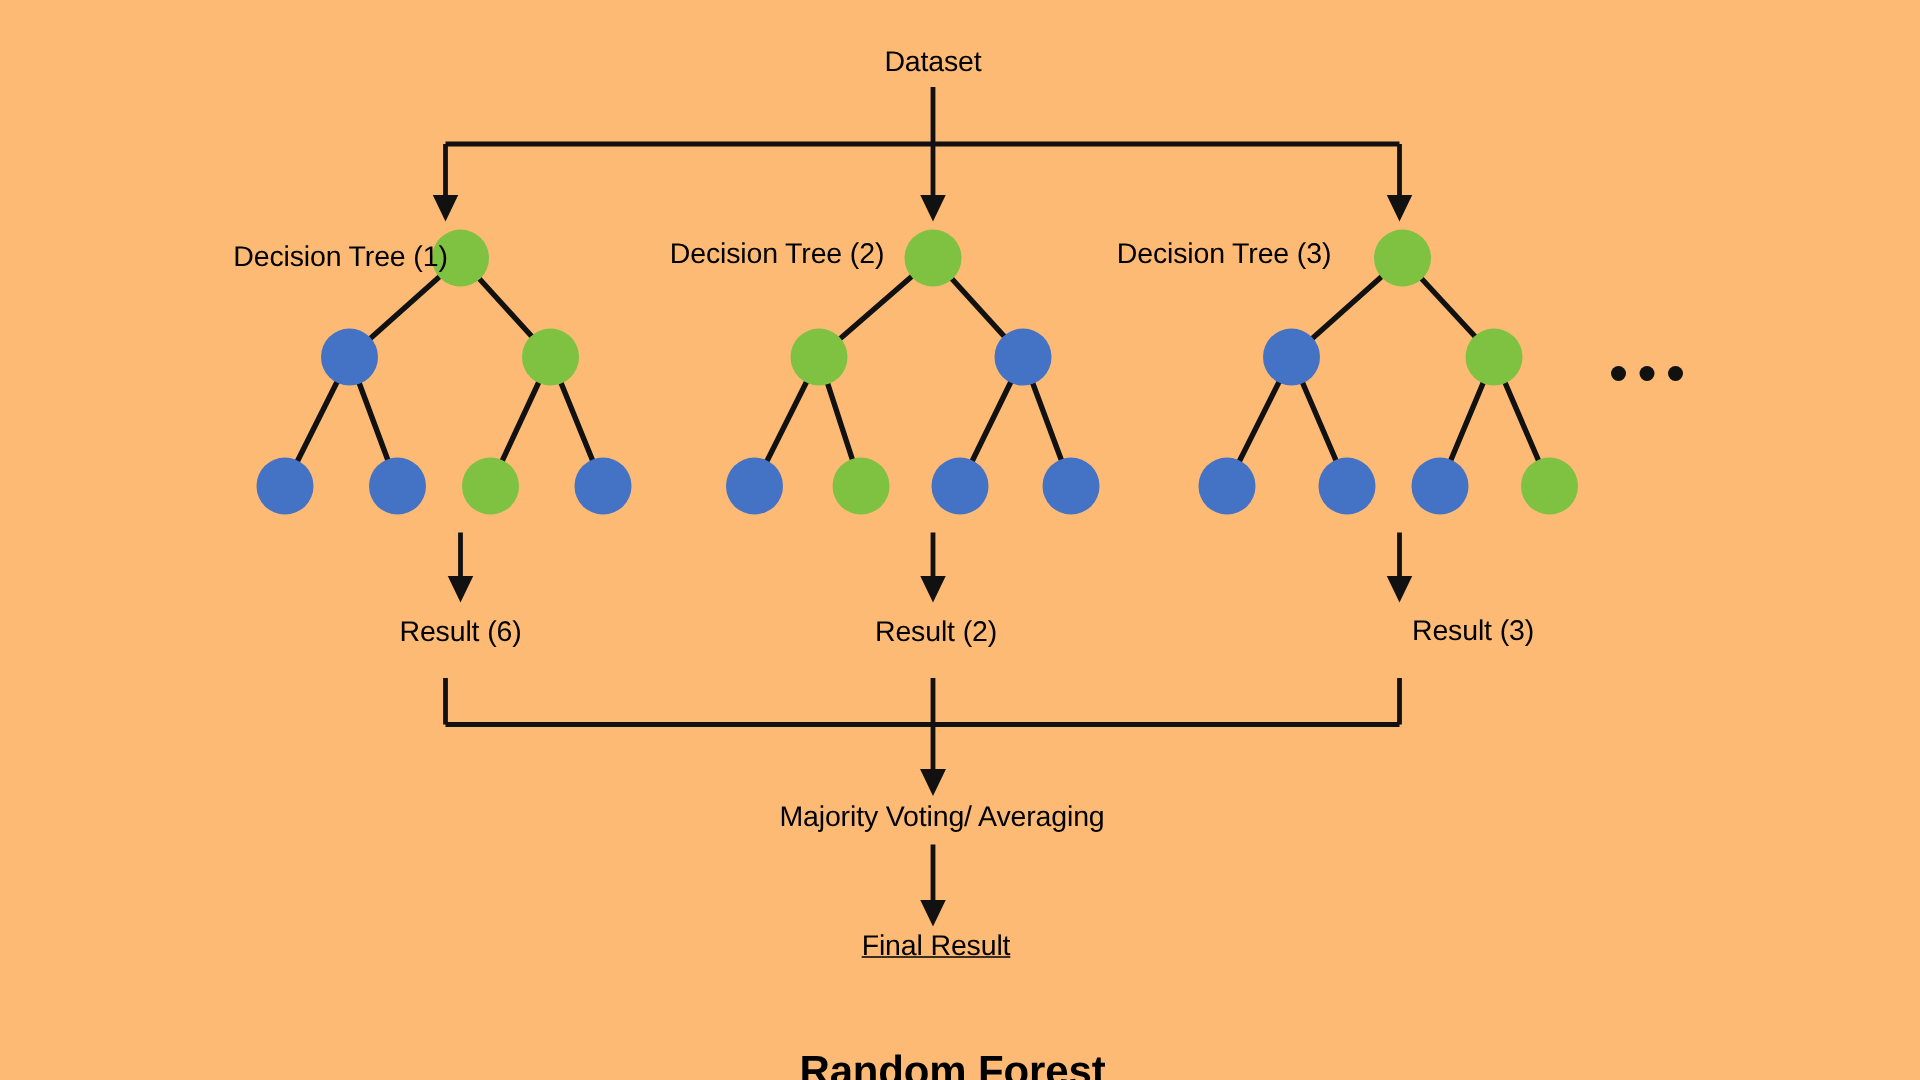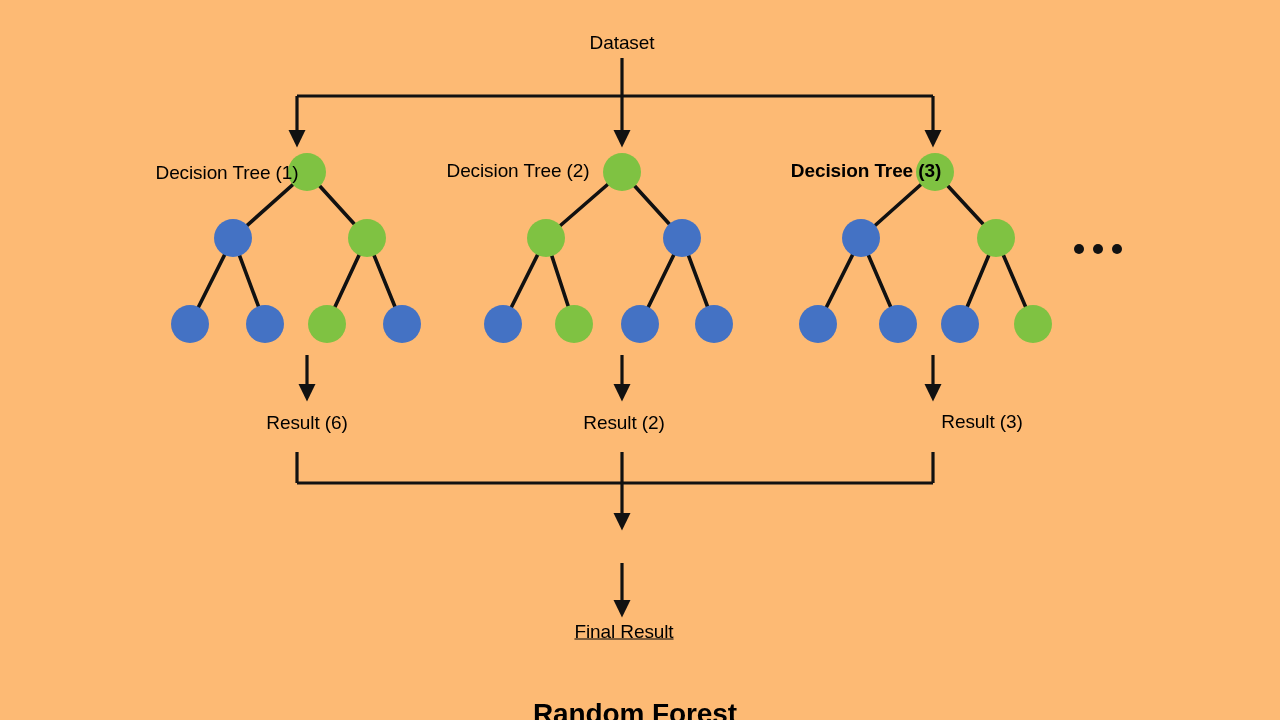--- a/index.html
+++ b/index.html
@@ -142,26 +142,27 @@
 
     <g stroke="#111111" stroke-width="3.2" fill="none">
       <line x1="622" y1="563" x2="622" y2="608" marker-end="url(#arrowhead)"></line>
     </g>
   </svg>
 
   <div class="label" style="left:622px; top:42px;">Dataset</div>
 
   <div class="label" style="left:203px; top:172px;margin-left:24px;">Decision Tree (1)</div>
   <div class="label" style="left:518px; top:170px;">Decision Tree (2)</div>
-  <div class="label" style="left:866px; top:170px;font-weight:bold;">Decision Tree (3)</div>
+  <div class="label" style="left:816px; top:170px;">Decision Tree (3)</div>
 
   <div class="label" style="left:307px; top:422px;">Result (6)</div>
   <div class="label" style="left:624px; top:422px;">Result (2)</div>
   <div class="label" style="left:937px; top:421px;margin-left:45px;">Result (3)</div>
 
+  <div class="label" style="left:628px; top:545px;">Majority Voting/ Averaging</div>
   <div class="label" style="left:624px; top:631px;text-decoration:underline;">Final Result</div>
   <div class="label bold" style="left:635px; top:683px;">Random Forest</div>
 
   <div class="ellipsis-dots" style="left:1098px; top:249px;">
     <i></i>
       <i></i>
       <i></i>
   </div>
 
 </div>

